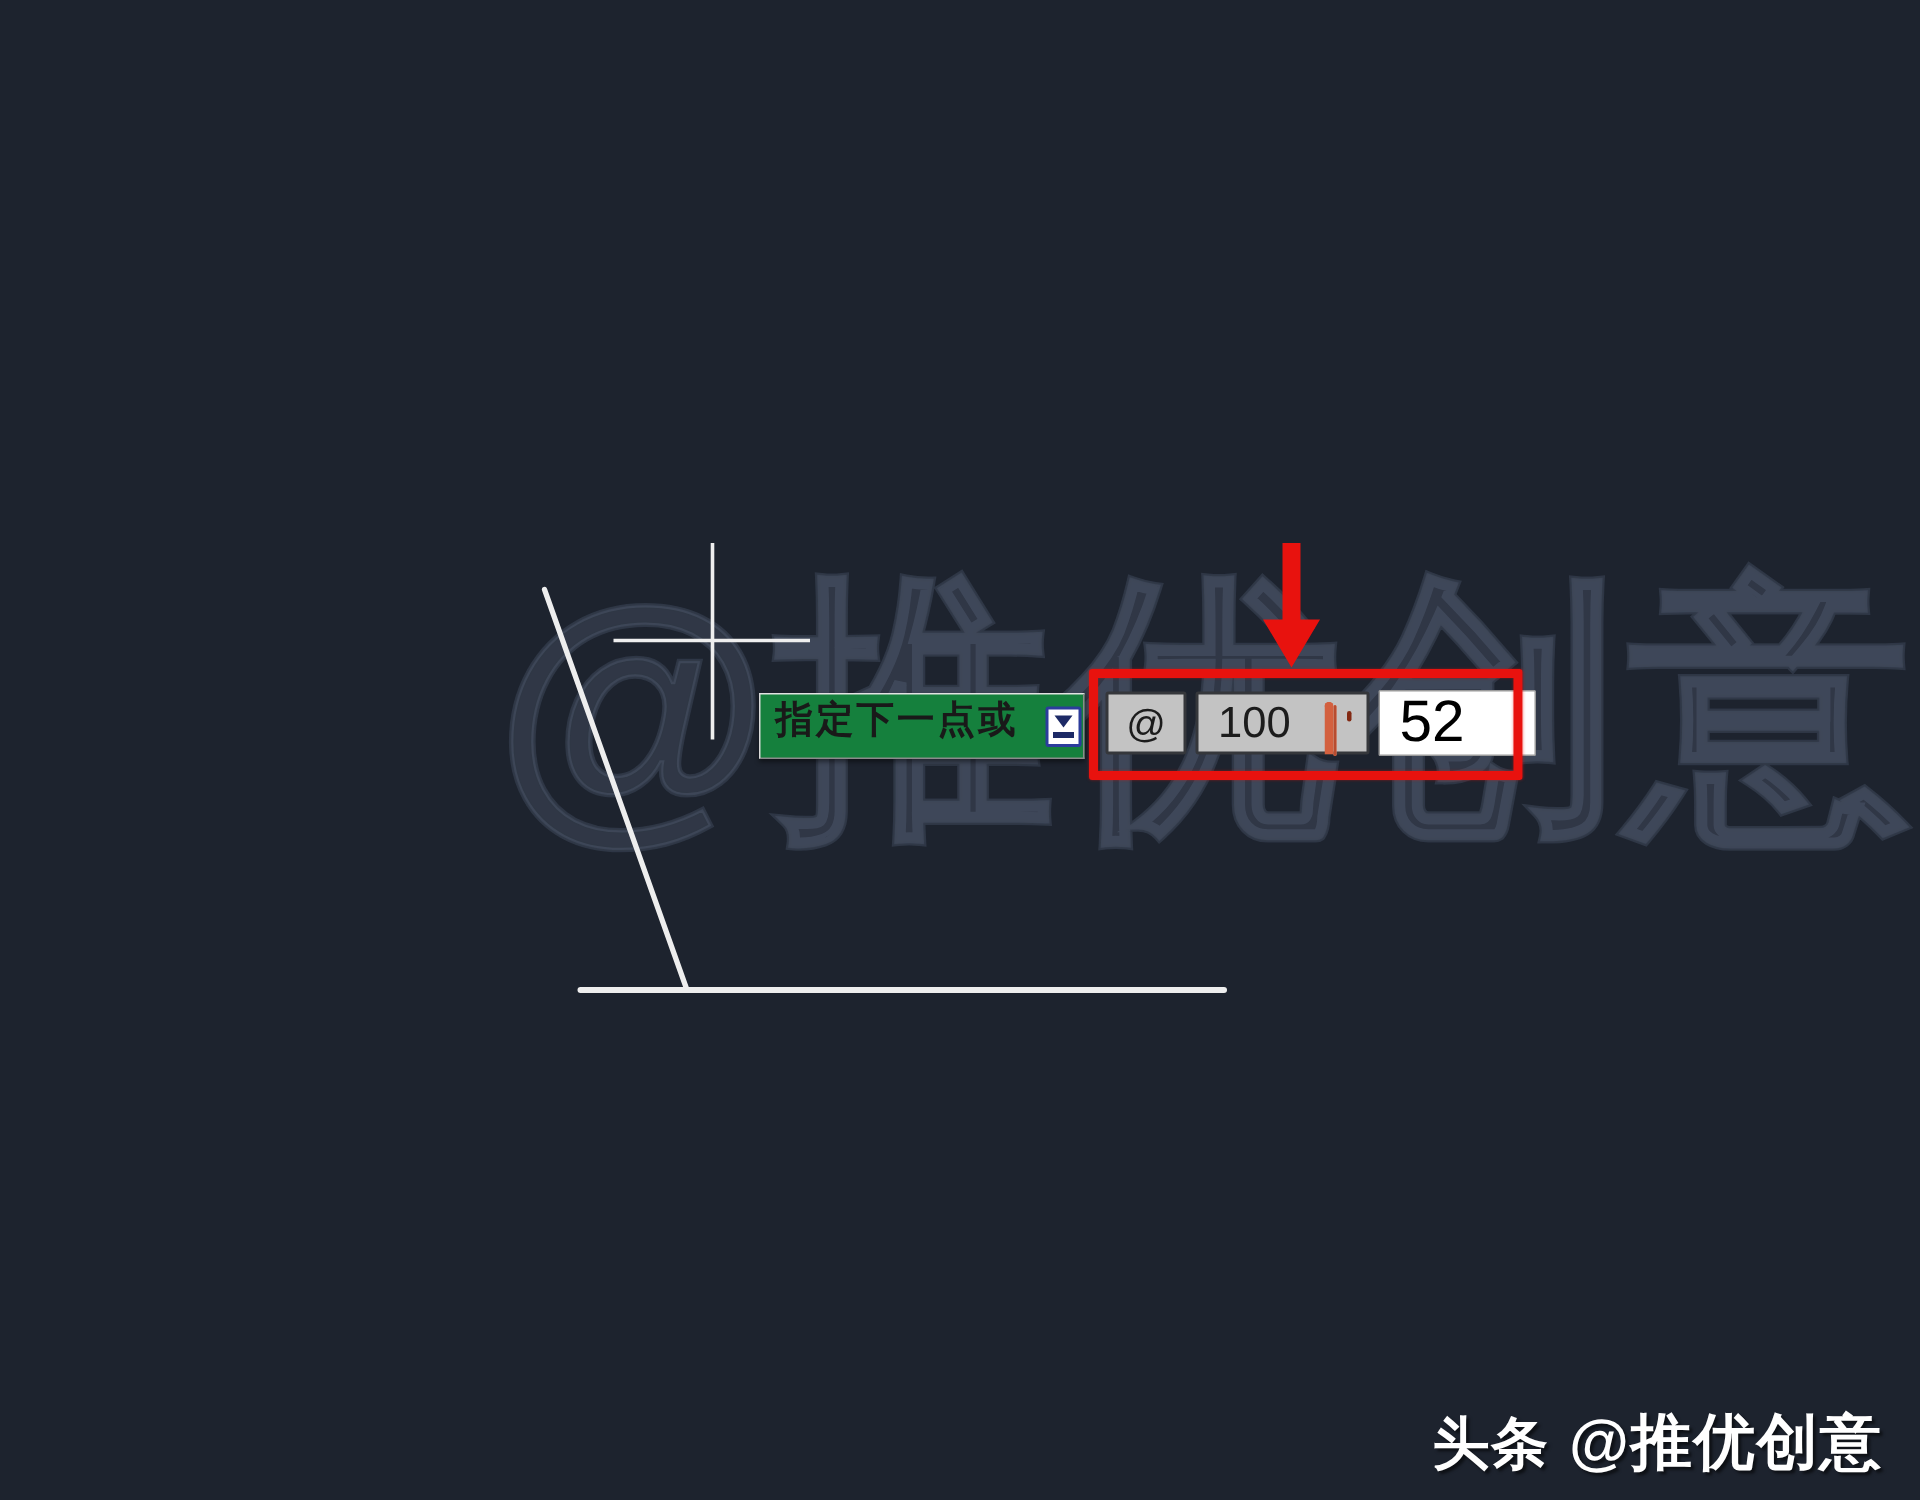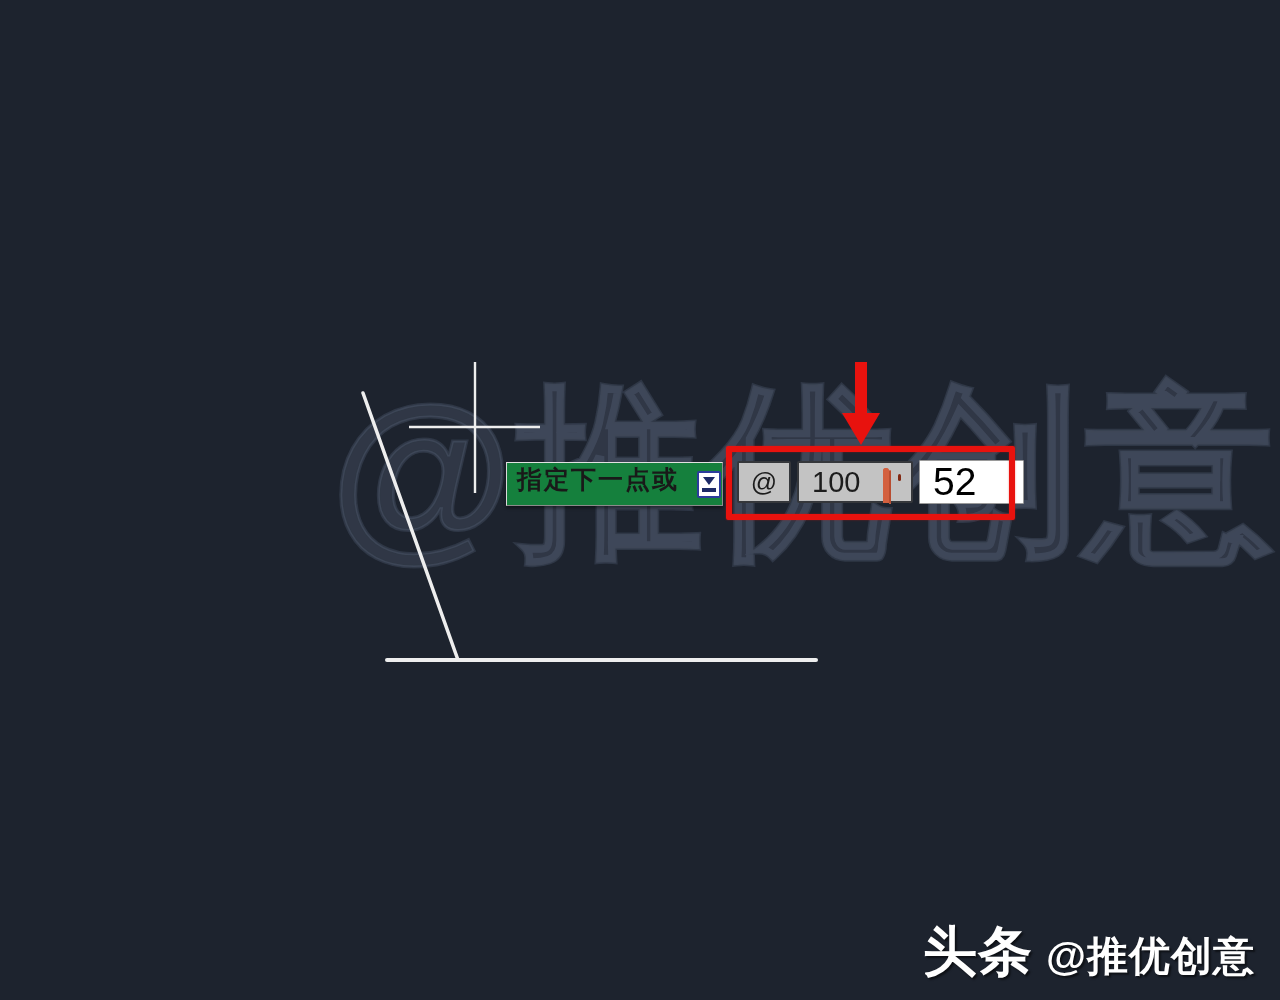--- a/index.html
+++ b/index.html
@@ -148,21 +148,21 @@
   
   .credit {
     position: absolute;
     right: 25px; bottom: 11px;
     display: flex; align-items: baseline; gap: 13px;
     color: #ffffff;
     z-index: 5;
     white-space: nowrap;
     text-shadow: 2px 2px 2px rgba(0,0,0,0.55);
   }
-  .credit .source { font-size: 54px; font-weight: 900; letter-spacing: 1px; }
+  .credit .source { font-size: 38px; font-weight: 900; letter-spacing: 1px; }
   .credit .handle { font-size: 41px; font-weight: 700; letter-spacing: 1px; }
 </style>
 </head>
 <body>
 
 <div id="stage" style="background-color: rgb(29, 35, 46);">
 
   <div class="watermark">@推优创意</div>
 
   <svg class="geometry" width="1280" height="1000" viewBox="0 0 1280 1000">

